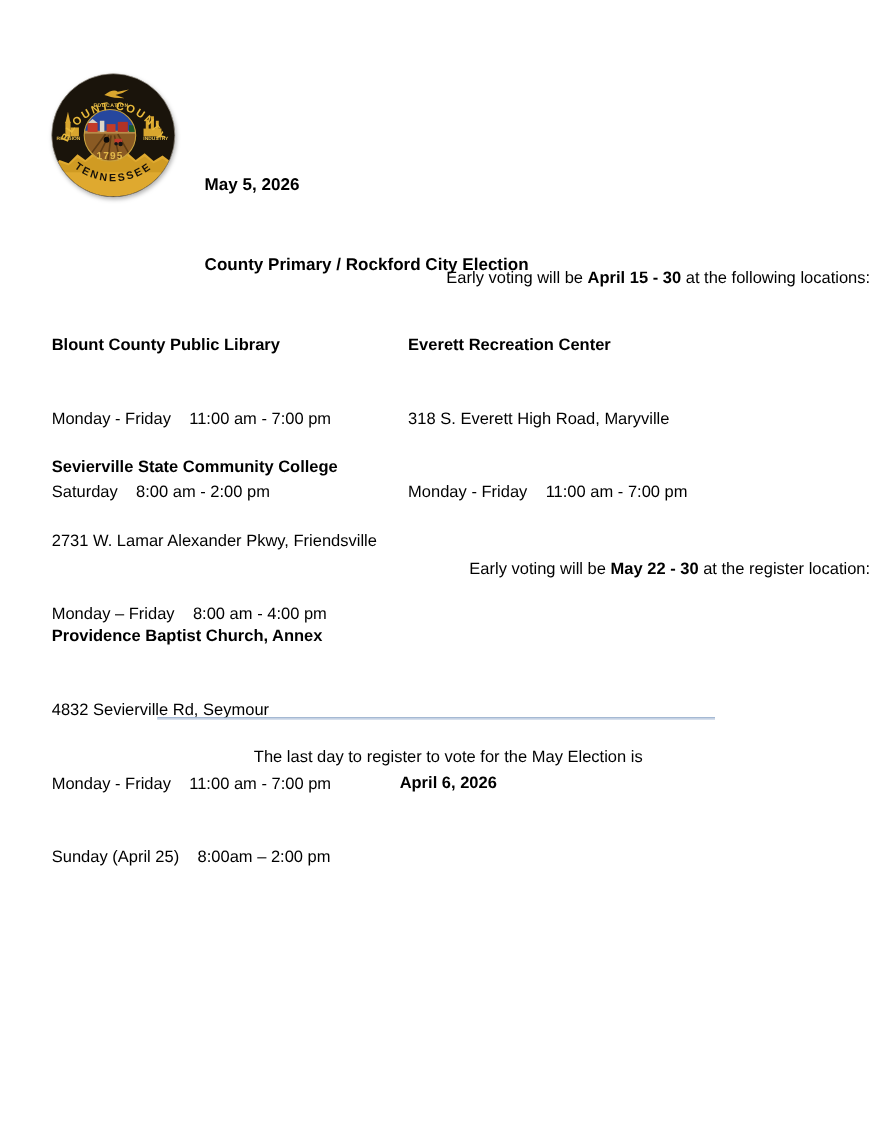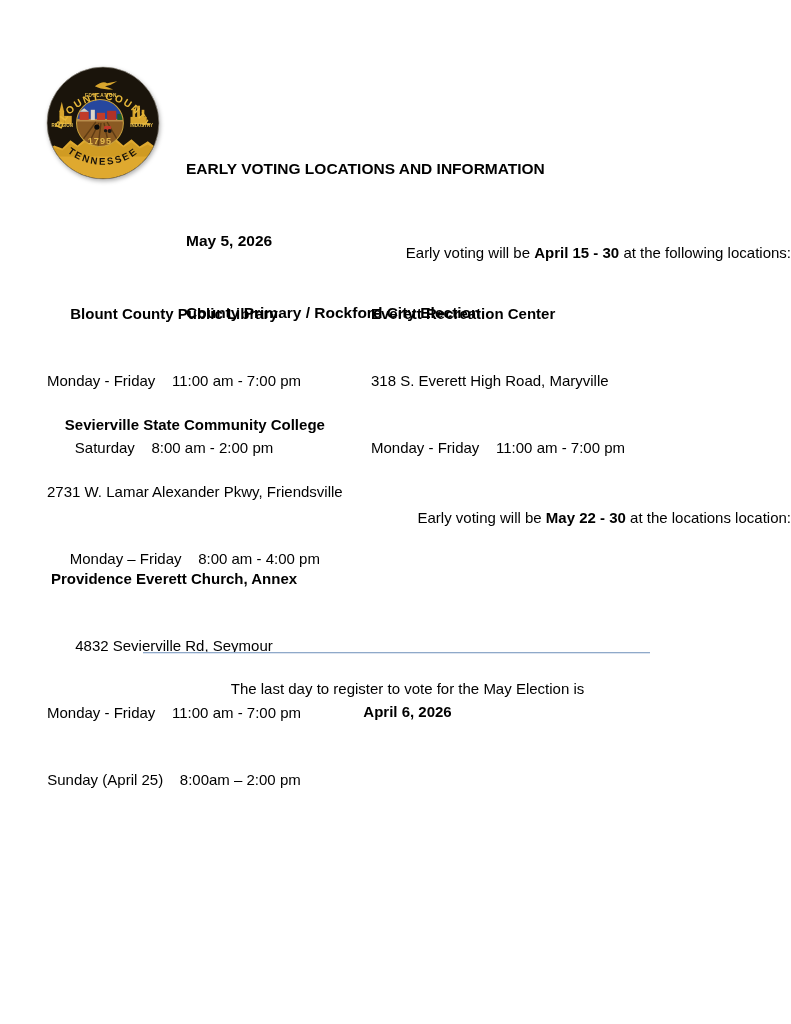--- a/index.html
+++ b/index.html
@@ -42,21 +42,21 @@
   }
   .intro-1 { top: 214px; }
   .intro-2 { top: 479px; }
   .loc {
     position: absolute;
     font-size: 15px;
     line-height: 22.4px;
     white-space: pre-wrap;
   }
   .loc-name { font-weight: bold; }
-  .col-left  { left: 47px; text-align: center; }
+  .col-left  { left: 47px; }
   .col-right { left: 371px; }
   .row-1 { top: 258px; }
   .row-2 { top: 369px; }
   .row-3 { top: 523px; }
   .divider {
     position: absolute;
     left: 143px;
     top: 652px;
     width: 507px;
     height: 2px;
@@ -139,21 +139,20 @@
 
     <text font-size="10" font-weight="bold" fill="#e8b93a" letter-spacing="1.6">
       <textPath href="#arcTop" startOffset="50%" text-anchor="middle">BLOUNT COUNTY</textPath>
     </text>
     <text font-size="9.5" font-weight="bold" fill="#17110a" letter-spacing="2">
       <textPath href="#arcBottom" startOffset="50%" text-anchor="middle">TENNESSEE</textPath>
     </text>
   </svg>
 
   <div class="title-block">
-    <div>EARLY VOTING LOCATIONS AND INFORMATION</div>
     <div>May 5, 2026</div>
     <div>County Primary / Rockford City Election</div>
   </div>
 
   <div class="intro intro-1"><span>Early voting will be </span><b>April 15 - 30</b><span> at the following locations:</span></div>
 
   <div class="loc col-left row-1">
     <div class="loc-name">Blount County Public Library</div>
     <div>Monday - Friday    11:00 am - 7:00 pm</div>
     <div>Saturday    8:00 am - 2:00 pm</div>
@@ -164,24 +163,24 @@
     <div>318 S. Everett High Road, Maryville</div>
     <div>Monday - Friday    11:00 am - 7:00 pm</div>
   </div>
 
   <div class="loc col-left row-2">
     <div class="loc-name">Sevierville State Community College</div>
     <div>2731 W. Lamar Alexander Pkwy, Friendsville</div>
     <div>Monday – Friday    8:00 am - 4:00 pm</div>
   </div>
 
-  <div class="intro intro-2"><span>Early voting will be </span><b>May 22 - 30</b><span> at the locations location:</span></div>
+  <div class="intro intro-2"><span>Early voting will be </span><b>May 22 - 30</b><span> at the register location:</span></div>
 
   <div class="loc col-left row-3">
-    <div class="loc-name">Providence Everett Church, Annex</div>
+    <div class="loc-name">Providence Baptist Church, Annex</div>
     <div>4832 Sevierville Rd, Seymour</div>
     <div>Monday - Friday    11:00 am - 7:00 pm</div>
     <div>Sunday (April 25)    8:00am – 2:00 pm</div>
   </div>
 
   <div class="divider"></div>
 
   <div class="footer">
     <div>The last day to register to vote for the May Election is</div>
     <div class="bold-line">April 6, 2026</div>

